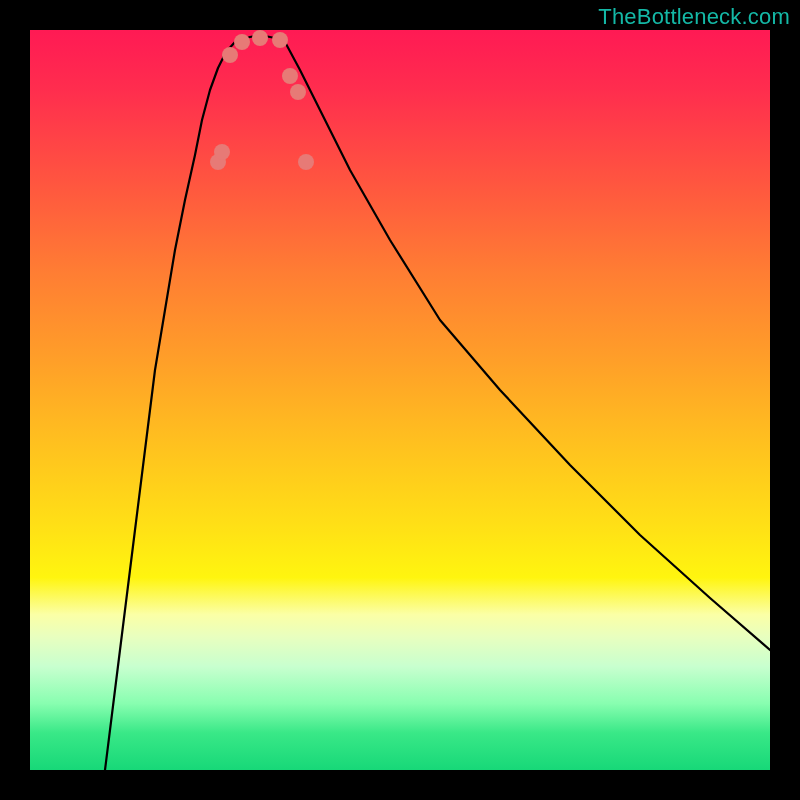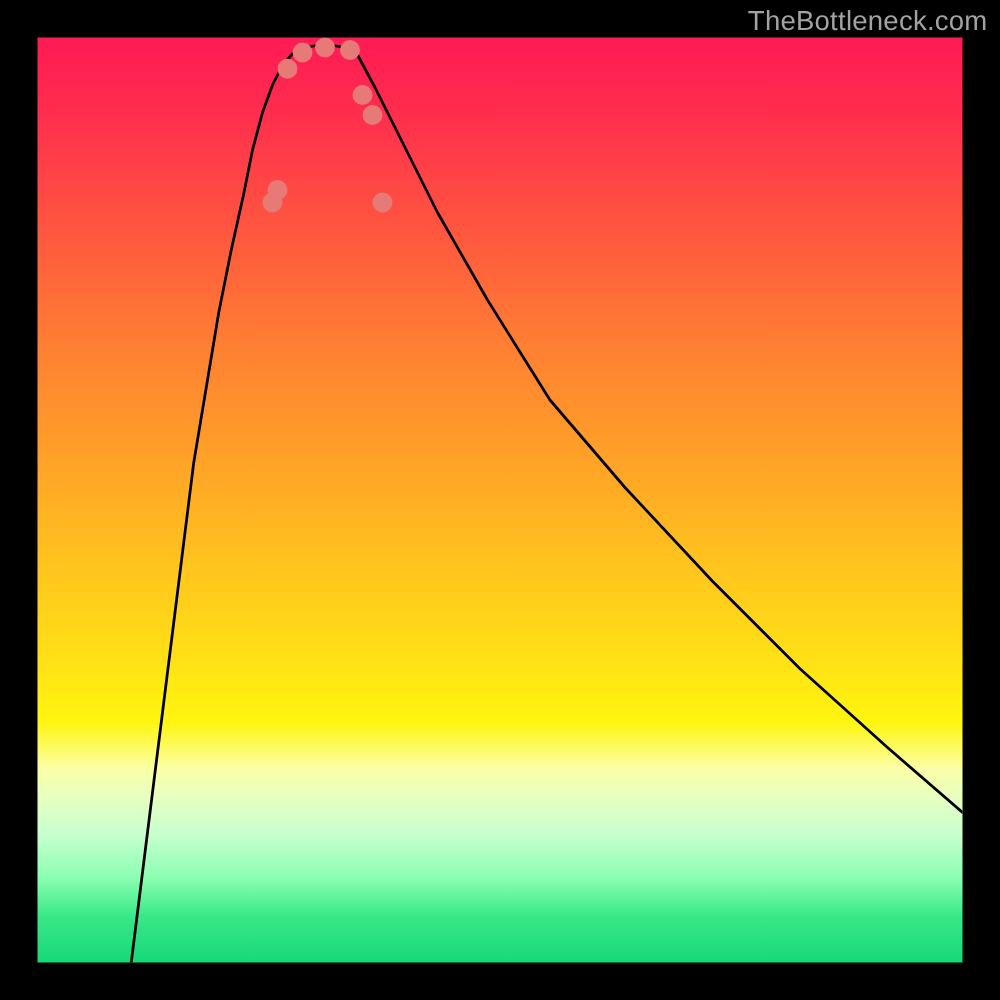--- a/index.html
+++ b/index.html
@@ -14,21 +14,21 @@
   .frame {
     position: relative;
     width: 800px;
     height: 800px;
     background: #000;
   }
   .watermark {
     position: absolute;
     top: 4px;
     right: 10px;
-    color: #a3a3a3;
+    color: #14b8a6;
     font-size: 22px;
     font-weight: 500;
     letter-spacing: 0.2px;
     z-index: 10;
   }
   .plot-area {
     position: absolute;
     left: 30px;
     top: 30px;
     width: 740px;

